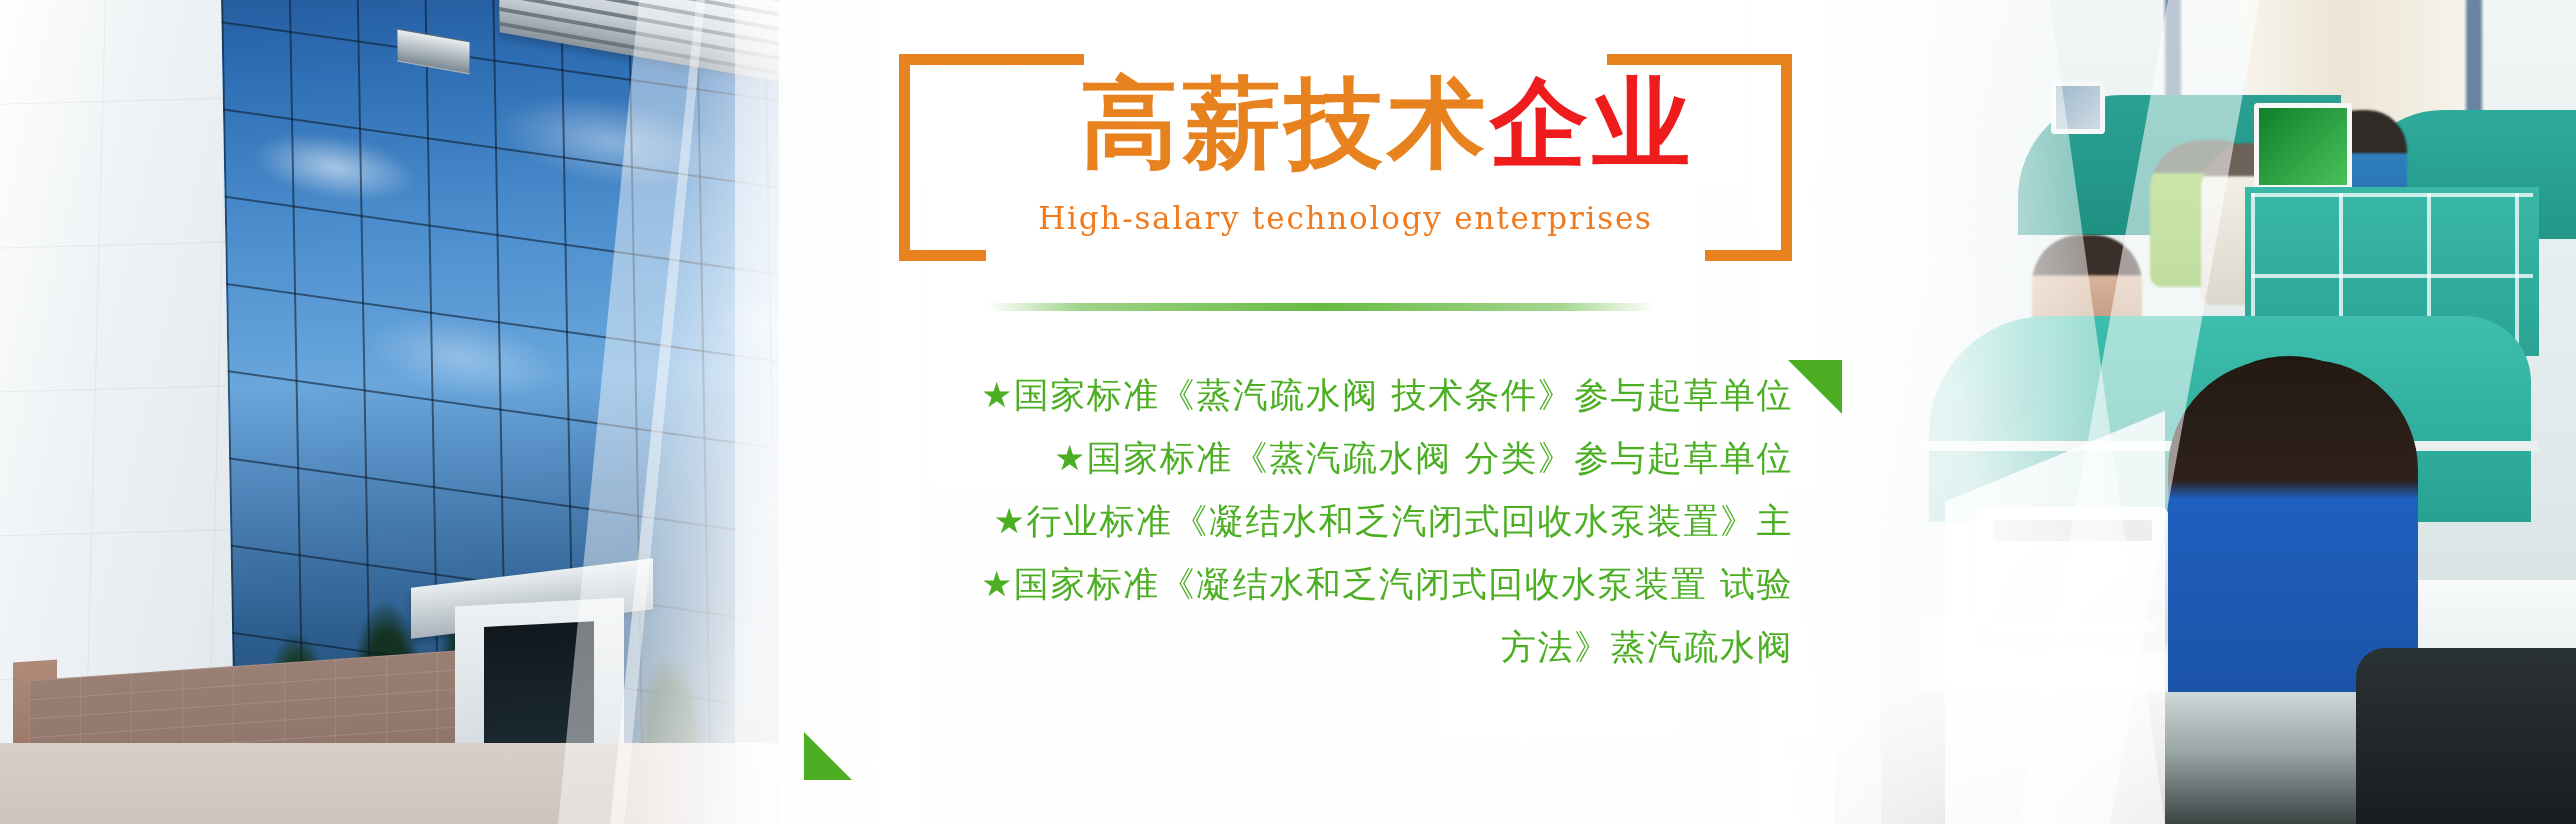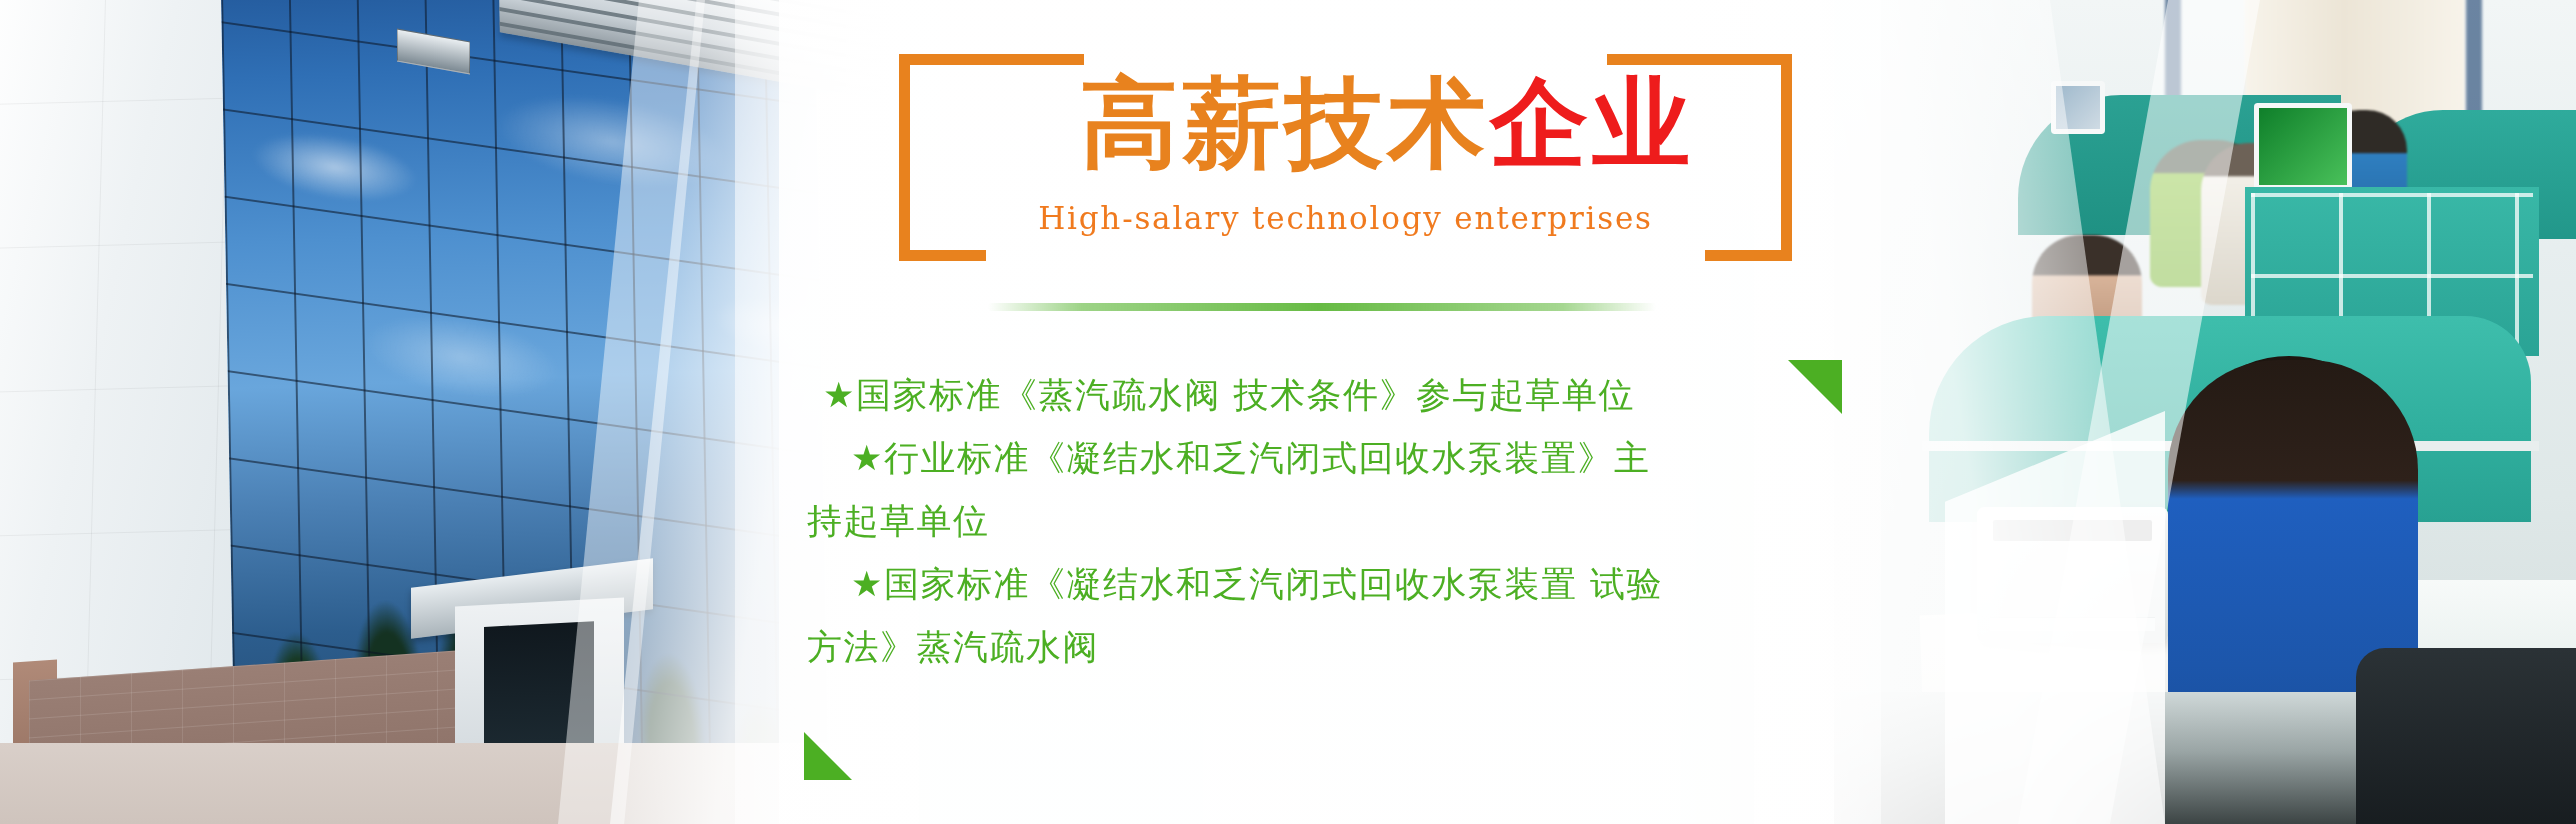--- a/index.html
+++ b/index.html
@@ -306,20 +306,21 @@
   .lines{
     position:absolute;left:823px;top:364px;width:970px;
   }
   .line{
     color:#4caf23;
     font-family:"DejaVu Sans","Liberation Sans",sans-serif;
     font-size:35px;
     line-height:63px;
     letter-spacing:1.5px;
     white-space:nowrap;
+    text-align:right;
   }
   .line.ind{margin-left:28px;}
   .line.cont{margin-left:-16px;}
 
   
   .tri{position:absolute;width:0;height:0;}
   .tri-tr{
     left:1788px;top:360px;
     border-left:54px solid transparent;
     border-top:54px solid #4caf23;
@@ -409,22 +410,22 @@
     <div class="bk bk-bot-r"></div>
   </div>
 
   <div class="headline"><span class="hl-orange">高薪技术</span><span class="hl-red">企业</span></div>
   <div class="subline">High-salary technology enterprises</div>
 
   <div class="divider"></div>
 
   <div class="lines">
     <div class="line">★国家标准《蒸汽疏水阀 技术条件》参与起草单位</div>
+    <div class="line">★国家标准《蒸汽疏水阀 分类》参与起草单位</div>
     <div class="line ind">★行业标准《凝结水和乏汽闭式回收水泵装置》主</div>
-    <div class="line cont">持起草单位</div>
     <div class="line ind">★国家标准《凝结水和乏汽闭式回收水泵装置 试验</div>
     <div class="line cont">方法》蒸汽疏水阀</div>
   </div>
 
   <div class="tri tri-tr"></div>
   <div class="tri tri-bl"></div>
 
 </div>
 
 

